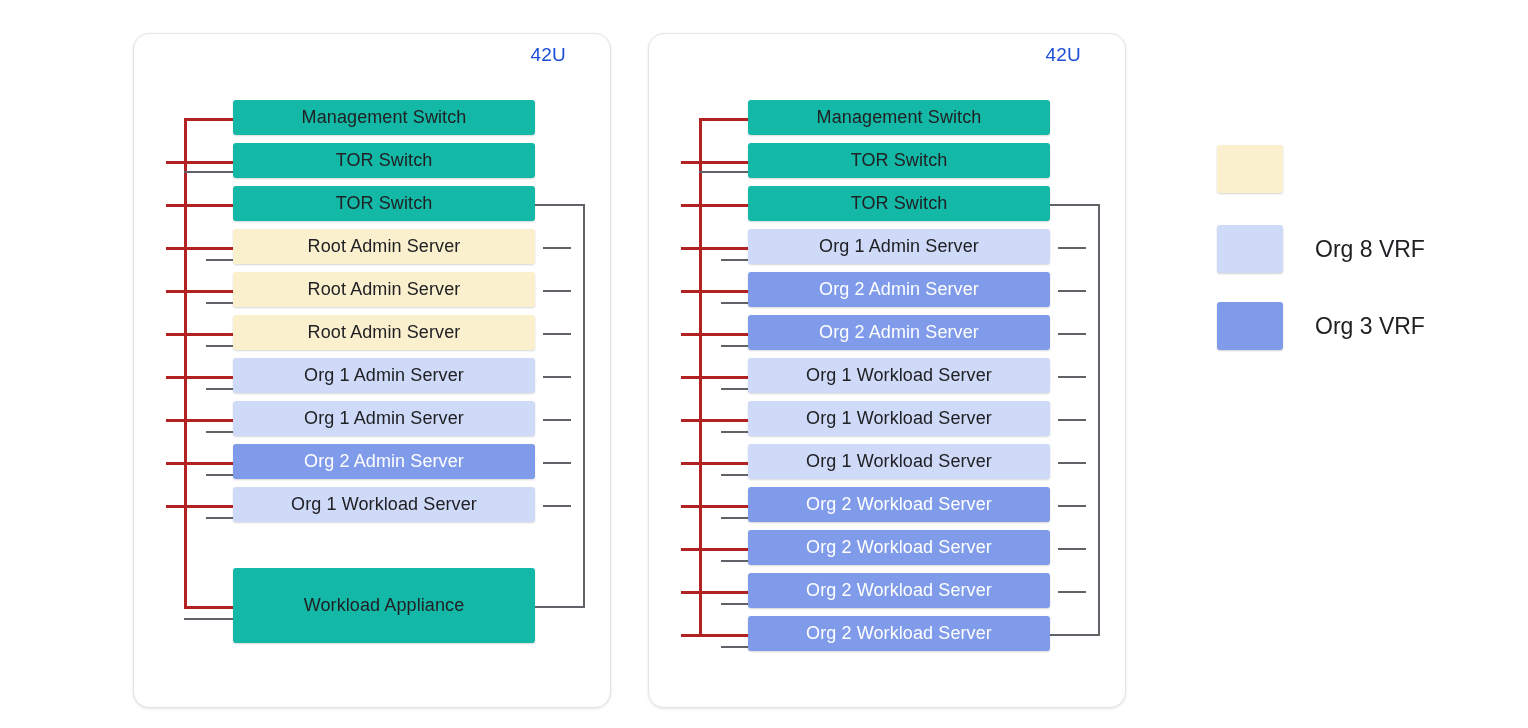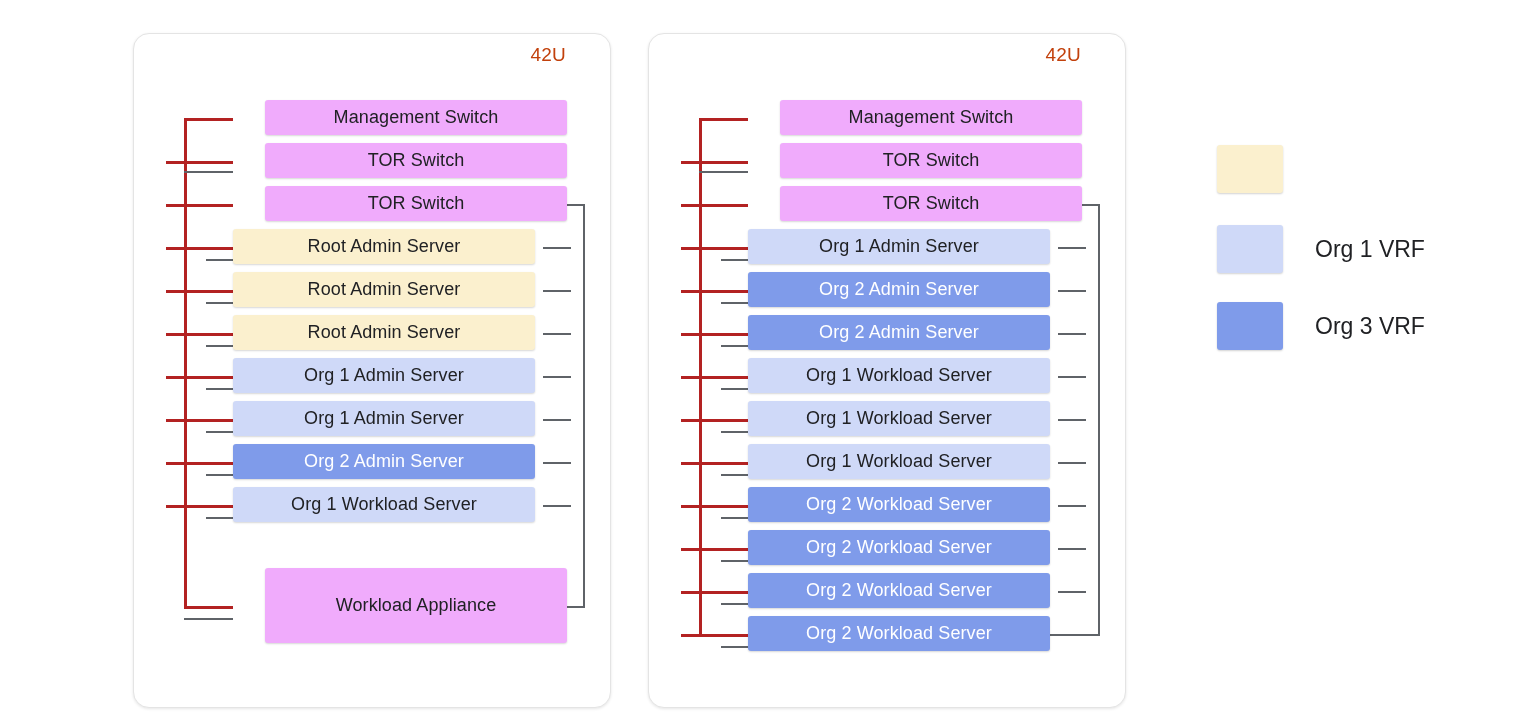--- a/index.html
+++ b/index.html
@@ -20,39 +20,39 @@
     background: #ffffff;
     border: 1px solid #e4e4e4;
     border-radius: 16px;
     box-shadow: 0 1px 3px rgba(0,0,0,0.10);
     box-sizing: border-box;
   }
   .rack-capacity {
     position: absolute;
     top: 44px;
     font-size: 19px;
-    color: #c2410c;
+    color: #1d4ed8;
     letter-spacing: 0.2px;
     white-space: nowrap;
   }
 
   
   .unit {
     position: absolute;
     box-sizing: border-box;
     border-radius: 3px;
     display: flex;
     align-items: center;
     justify-content: center;
     font-size: 18px;
     letter-spacing: 0.1px;
     white-space: nowrap;
     box-shadow: 0 1px 2px rgba(0,0,0,0.16);
   }
-  .u-gray   { background: #f0abfc; color: #202124; margin-left: 32px; }
+  .u-gray   { background: #14b8a6; color: #202124; }
   .u-root   { background: #fbf0ce; color: #202124; }
   .u-org1   { background: #cfd9f8; color: #202124; }
   .u-org2   { background: #7f9bea; color: #ffffff; }
 
   
   .wire { position: absolute; }
   .wire-red   { background: #b32222; }
   .wire-gray  { background: #5f6368; }
   .wire-bus   { background: #5f6368; }
 
@@ -182,19 +182,19 @@
     <div class="wire wire-gray" style="left: 721px; top: 645.5px; width: 27px; height: 2px;"></div>
     <div class="wire wire-bus" style="left: 1058px; top: 633.5px; width: 28px; height: 2px;"></div>
     <div class="unit u-org2" style="left: 748px; top: 616px; width: 302px; height: 35px;">Org 2 Workload Server</div>
     <div class="wire wire-gray" style="left: 699px; top: 170.5px; width: 0px; height: 475px;"></div>
     <div class="legend"></div>
     <div class="legend-row" style="left: 1217px; top: 145px;">
       <div class="legend-swatch" style="background: rgb(251, 240, 206);"></div>
     </div>
     <div class="legend-row" style="left: 1217px; top: 225px;">
       <div class="legend-swatch" style="background: rgb(207, 217, 248);"></div>
-      <div class="legend-label">Org 1 VRF</div>
+      <div class="legend-label">Org 8 VRF</div>
     </div>
     <div class="legend-row" style="left: 1217px; top: 302px;">
       <div class="legend-swatch" style="background: rgb(127, 155, 234);"></div>
       <div class="legend-label">Org 3 VRF</div>
     </div>
   </div>
 
 </body></html>

